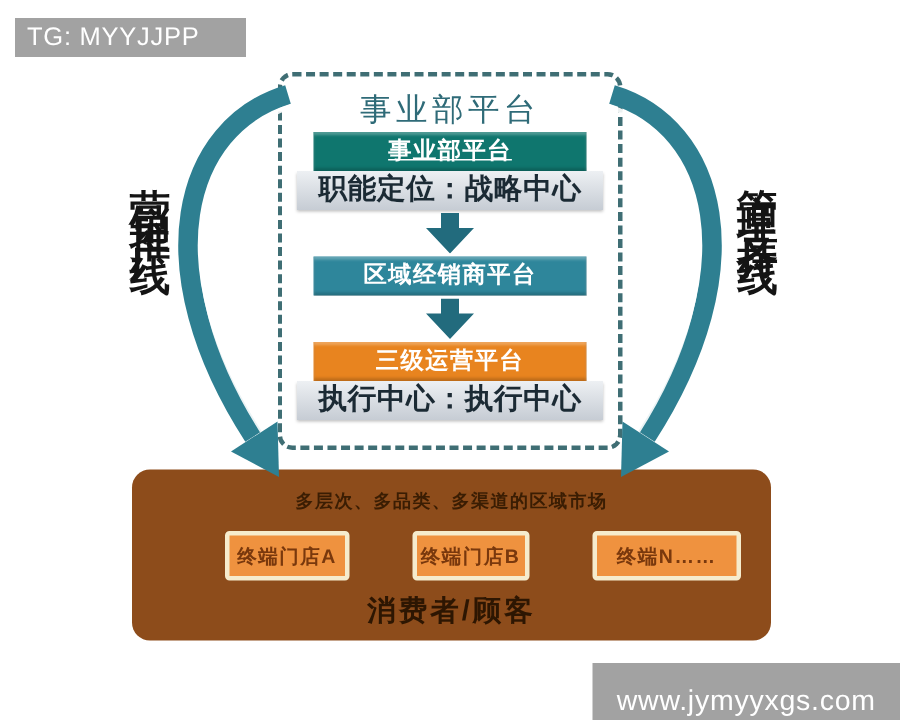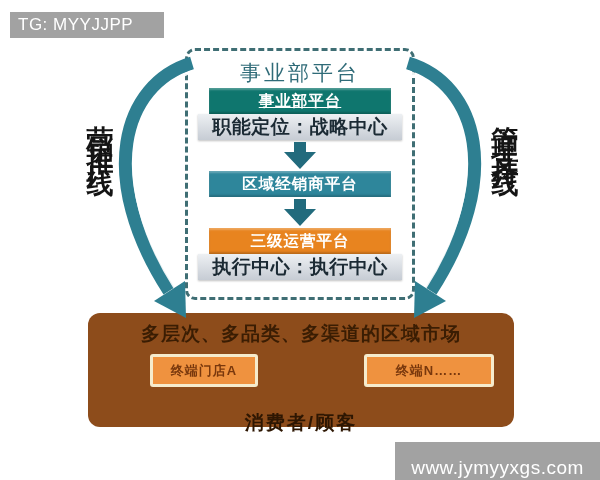--- a/index.html
+++ b/index.html
@@ -59,38 +59,38 @@
   .darrow path{fill:#226b7d;}
 
   
   .market{
     position:absolute;left:88px;top:313px;width:426px;height:114px;z-index:1;
     background:#8d4c1b;border-radius:12px;box-sizing:border-box;
     display:flex;flex-direction:column;align-items:center;
   }
   .market-headline{
     margin-top:8px;height:26px;line-height:26px;
-    font-size:19px;font-weight:bold;color:#3a1d03;letter-spacing:1px;
+    font-size:12px;font-weight:bold;color:#3a1d03;letter-spacing:1px;
   }
   .stores{
     width:100%;box-sizing:border-box;padding:0 20px;margin-top:7px;
     display:flex;justify-content:space-between;align-items:center;
   }
   .store{
     height:27px;line-height:27px;text-align:center;
     background:#ef923f;border:3px solid #f6eccd;border-radius:3px;
     color:#79380d;font-weight:bold;font-size:13px;letter-spacing:1px;
     box-sizing:content-box;
     margin-left:42px;
   }
   .store.s0{width:102px;}
   .store.s1{width:96px;}
   .store.s2{width:124px;}
   .consumer{
-    margin-top:23px;font-size:19px;font-weight:bold;color:#2d1602;letter-spacing:2px;
+    margin-top:7px;font-size:19px;font-weight:bold;color:#2d1602;letter-spacing:2px;
   }
 </style>
 </head>
 <body>
 
 <div id="stage">
 
   <div class="badge tl">TG: MYYJJPP</div>
 
   <svg id="ribbons" width="600" height="480">
@@ -134,20 +134,21 @@
     <div class="level">
       <div class="level-name" style="background-color: rgb(232, 132, 31);">三级运营平台</div>
       <div class="level-role">执行中心：执行中心</div>
     </div>
   </div>
 
   <div class="market">
     <div class="market-headline">多层次、多品类、多渠道的区域市场</div>
     <div class="stores">
       <div class="store s0">终端门店A</div>
+      <div class="store s1">终端门店B</div>
       <div class="store s2">终端N……</div>
     </div>
     <div class="consumer">消费者/顾客</div>
   </div>
 
   <div class="badge br">www.jymyyxgs.com</div>
 
 </div>
 
 </body></html>

